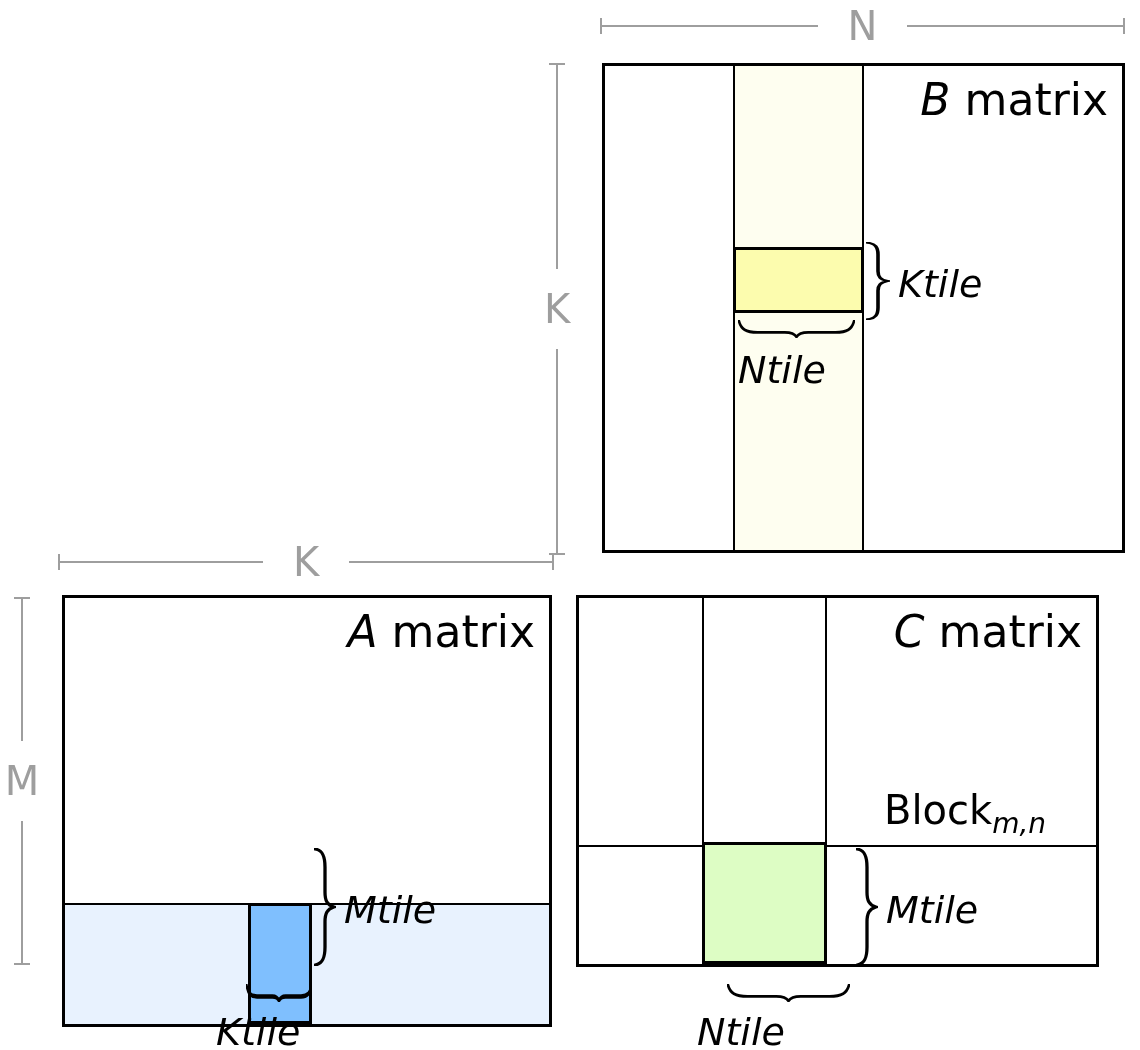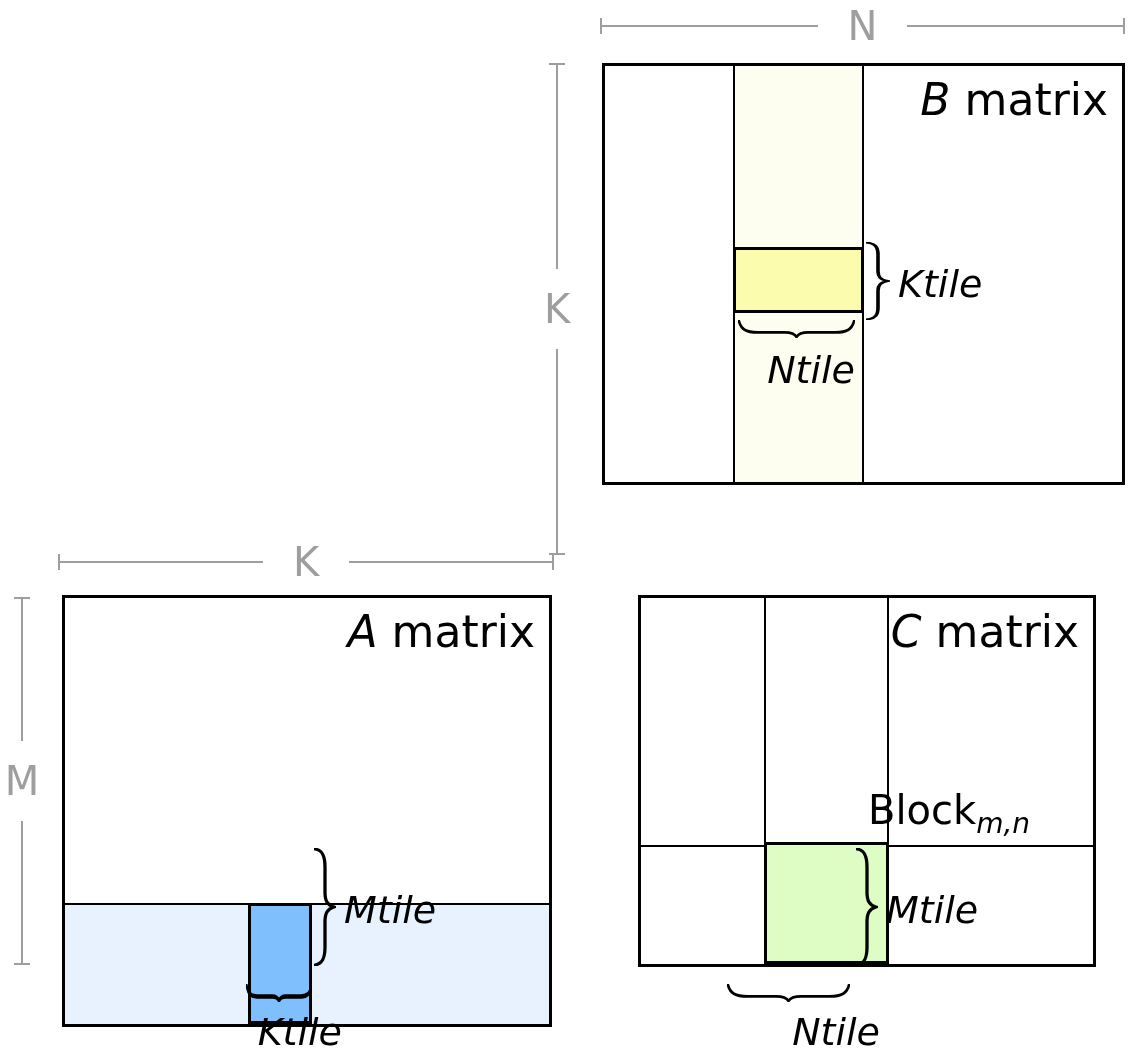--- a/index.html
+++ b/index.html
@@ -23,22 +23,22 @@
   .vdim{position:absolute;display:flex;flex-direction:column;align-items:center;color:var(--dim);}
   .vdim .vseg{flex:1;width:2px;background:var(--dim);}
   .vdim .htick{height:2px;width:16px;background:var(--dim);}
   .dimlabel{font-size:40px;line-height:1;}
   .hdim .dimlabel{margin:0 30px;}
   .vdim .dimlabel{margin:20px 0;}
   
   .brace{position:absolute;}
   .brace svg{display:block;width:100%;height:100%;}
   .tlabel{position:absolute;font-size:38px;font-style:italic;line-height:1.2;white-space:nowrap;}
-  .tlabel.centered{text-align:right;}
-  .blocklabel{position:absolute;font-size:40px;line-height:1;white-space:nowrap;}
+  .tlabel.centered{text-align:left;}
+  .blocklabel{position:absolute;font-size:40px;line-height:1;white-space:nowrap;margin-left:16px;}
   .blocklabel sub{font-size:28px;font-style:italic;}
 </style>
 </head>
 <body>
 
 <div id="stage">
 
   <div class="hdim" style="left:600px;top:4px;width:525px;height:44px">
     <div class="vtick"></div>
     <div class="hseg"></div>
@@ -64,21 +64,21 @@
   </div>
 
   <div class="vdim" style="left:2px;top:597px;width:40px;height:368px">
     <div class="htick"></div>
     <div class="vseg"></div>
     <span class="dimlabel">M</span>
     <div class="vseg"></div>
     <div class="htick"></div>
   </div>
 
-  <div class="matrix" style="left:602px;top:63px;width:523px;height:422px">
+  <div class="matrix" style="left:602px;top:63px;width:523px;height:490px">
     <div class="strip-v" style="left:128px;width:131px;background:var(--b_strip)"></div>
     <div class="tile" style="left:128px;top:181px;width:131px;height:66px;background:var(--b_tile)"></div>
     <span class="mtitle"><span class="letter">B</span><span class="rest">matrix</span></span>
   </div>
 
   <div class="brace" style="left:866px;top:242px;width:24px;height:78px">
     <svg viewBox="0 0 20 112" preserveAspectRatio="none" fill="none" stroke="#000" stroke-width="3" stroke-linecap="round">
       <path d="M1,1 C8,2 10,8 10,18 L10,42 C10,50 12,54 18,56 C12,58 10,62 10,70 L10,94 C10,104 8,110 1,111"></path>
     </svg>
   </div>
@@ -102,21 +102,21 @@
     </svg>
   </div>
   <span class="tlabel" style="left:344px;top:888px">Mtile</span>
   <div class="brace" style="left:246px;top:984px;width:66px;height:18px">
     <svg viewBox="0 0 120 16" preserveAspectRatio="none" fill="none" stroke="#000" stroke-width="4" stroke-linecap="round">
       <path d="M1,1 C3,8 8,11 20,11 L48,11 C54,11 58,12 60,15 C62,12 66,11 72,11 L100,11 C112,11 117,8 119,1"></path>
     </svg>
   </div>
   <span class="tlabel centered" style="left:216px;top:1010px;width:126px">Ktile</span>
 
-  <div class="matrix" style="left:638px;top:595px;width:458px;height:372px">
+  <div class="matrix" style="left:576px;top:595px;width:523px;height:372px">
     <div class="thinv" style="left:123px"></div>
     <div class="thinv" style="left:246px"></div>
     <div class="thinh" style="top:247px"></div>
     <div class="tile" style="left:123px;bottom:0;width:125px;height:122px;background:var(--c_tile)"></div>
     <span class="mtitle"><span class="letter">C</span><span class="rest">matrix</span></span>
   </div>
 
   <span class="blocklabel" style="left:868px;top:790px"><span>Block</span><sub>m,n</sub></span>
 
   <div class="brace" style="left:856px;top:848px;width:22px;height:118px">

